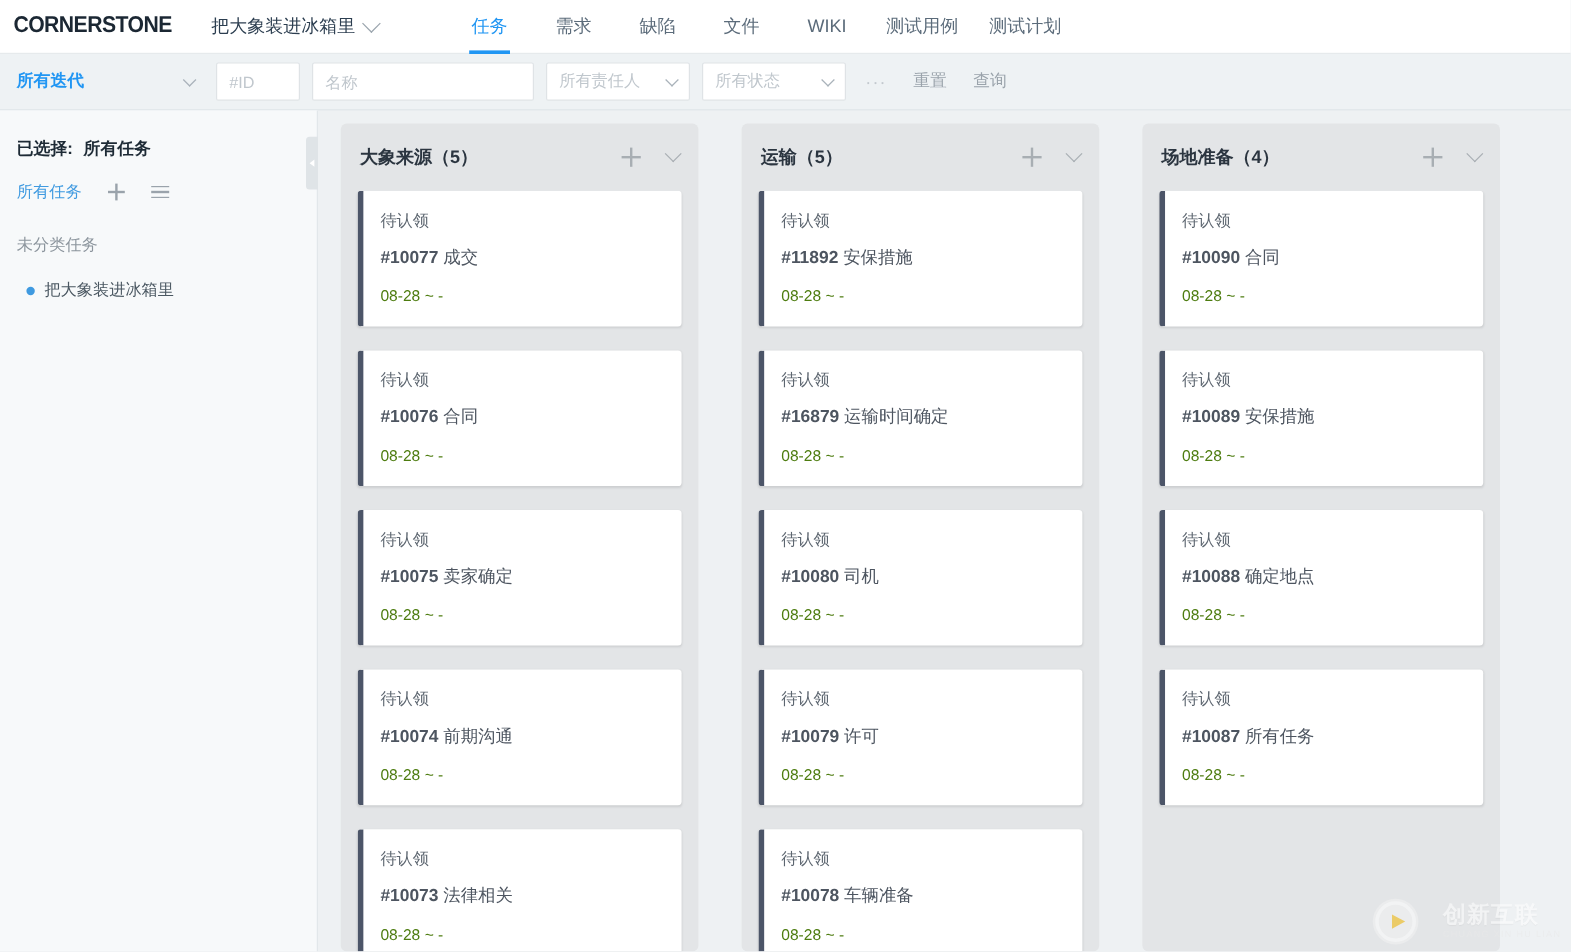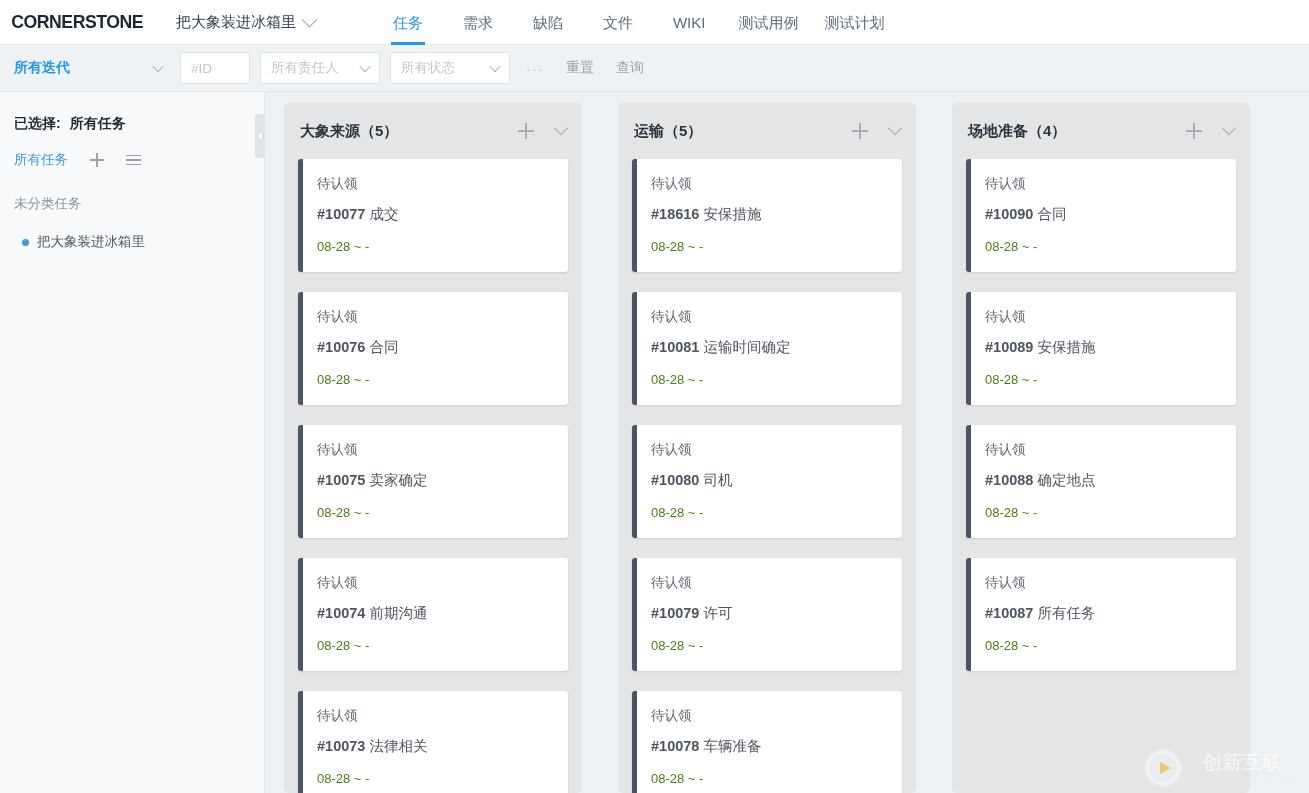--- a/index.html
+++ b/index.html
@@ -389,20 +389,23 @@
 <div class="filterbar">
   <div class="iter-select">
     <span class="lbl">所有迭代</span>
     <span class="chev-sm"></span>
   </div>
 
   <div class="fld fld-id">
     <input placeholder="#ID" style="">
   </div>
 
+  <div class="fld fld-name">
+    <input placeholder="名称" style="">
+  </div>
 
   <div class="fld fld-sel">
     <span class="ph">所有责任人</span>
     <span class="chev-sm"></span>
   </div>
 
   <div class="fld fld-sel">
     <span class="ph">所有状态</span>
     <span class="chev-sm"></span>
   </div>
@@ -485,26 +488,26 @@
       <div class="col-head">
         <div class="col-title">运输（5）</div>
         <div class="col-icons">
           <span class="ic-plus-lg"></span>
           <span class="chev-col"></span>
         </div>
       </div>
       <div class="cards">
         <div class="card">
           <div class="card-status">待认领</div>
-          <div class="card-title"><b>#18616</b> <span>安保措施</span></div>
-          <div class="card-date">08-28 ~ -</div>
-        </div>
-        <div class="card">
-          <div class="card-status">待认领</div>
-          <div class="card-title"><b>#10081</b> <span>运输时间确定</span></div>
+          <div class="card-title"><b>#11892</b> <span>安保措施</span></div>
+          <div class="card-date">08-28 ~ -</div>
+        </div>
+        <div class="card">
+          <div class="card-status">待认领</div>
+          <div class="card-title"><b>#16879</b> <span>运输时间确定</span></div>
           <div class="card-date">08-28 ~ -</div>
         </div>
         <div class="card">
           <div class="card-status">待认领</div>
           <div class="card-title"><b>#10080</b> <span>司机</span></div>
           <div class="card-date">08-28 ~ -</div>
         </div>
         <div class="card">
           <div class="card-status">待认领</div>
           <div class="card-title"><b>#10079</b> <span>许可</span></div>

